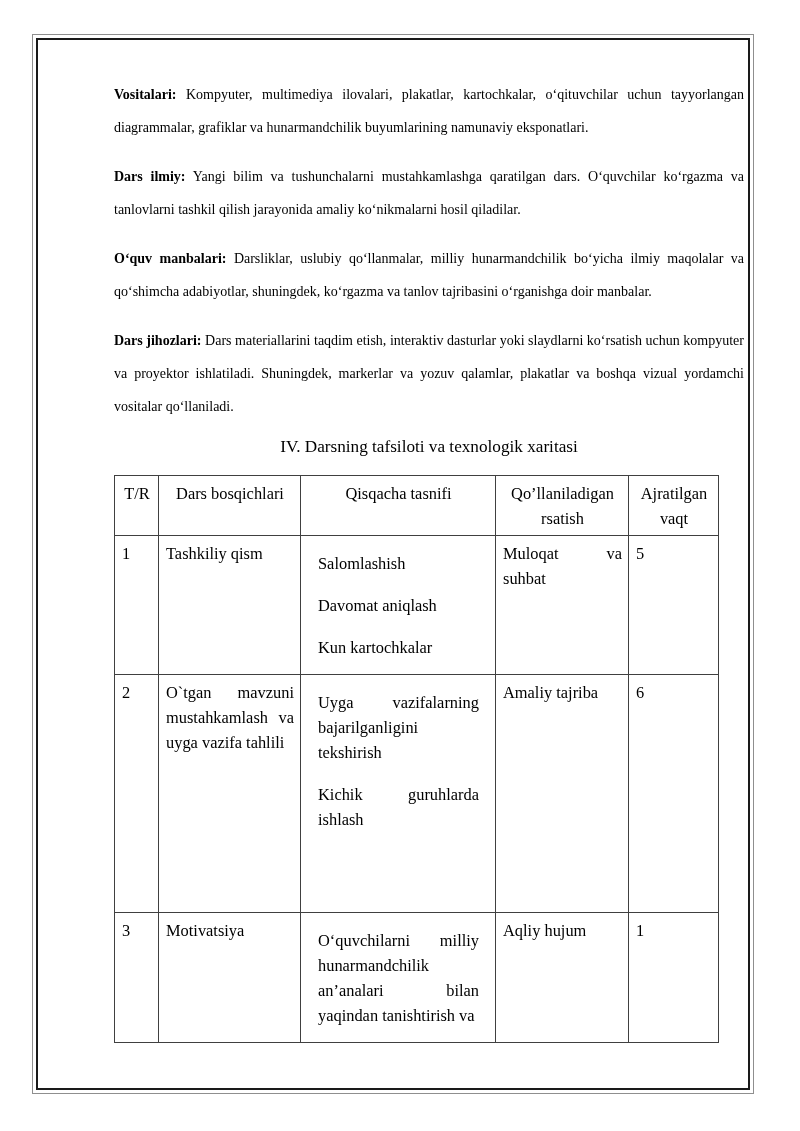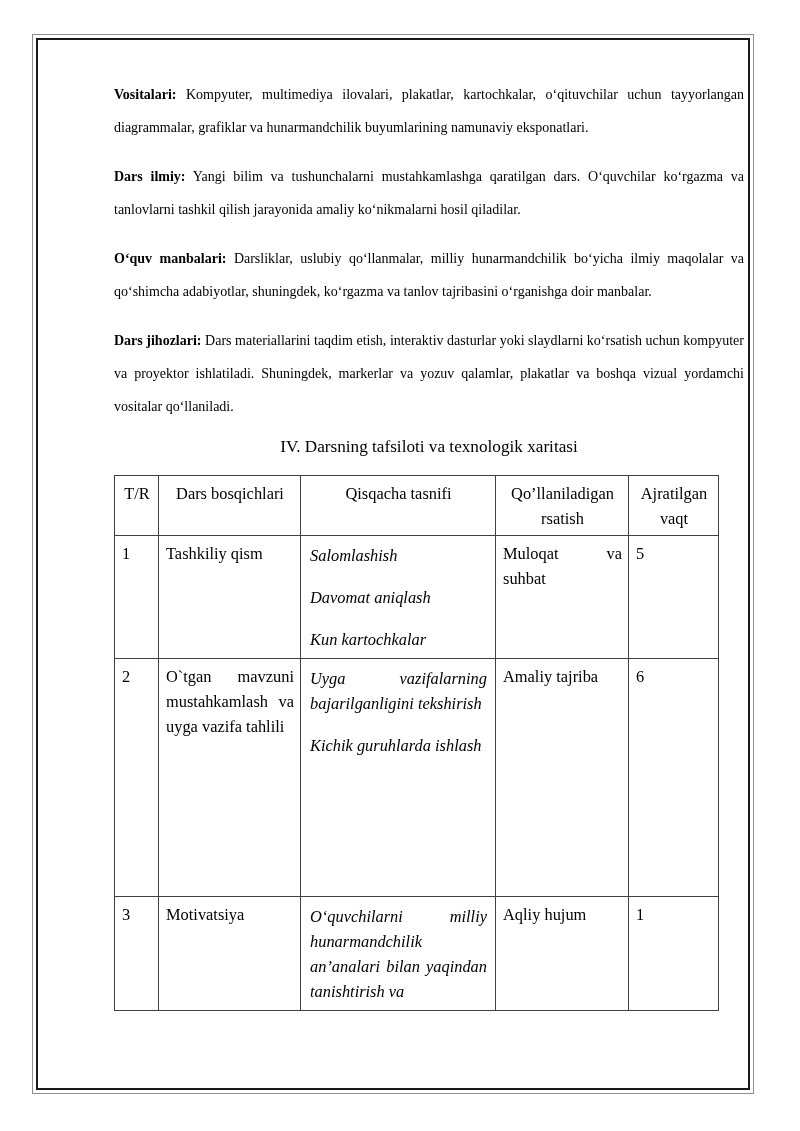--- a/index.html
+++ b/index.html
@@ -90,22 +90,21 @@
   }
   .col-tr      { width: 44px; }
   .col-stage   { width: 142px; }
   .col-desc    { width: 195px; }
   .col-method  { width: 133px; }
   .col-time    { width: 90px; }
 
   td.desc-cell p,
   td.stage-cell p,
   td.method-cell p {
-    margin: 2px;
-    font-style: italic;
+    margin: 10px;
   }
   td.desc-cell p + p { margin-top: 17px; }
 
   .row-h   { height: 52px; }
   .row-1   { height: 98px; }
   .row-2   { height: 238px; }
   .row-3   { height: 92px; }
 
   .nowrapjust { text-align: left; }
 </style>

